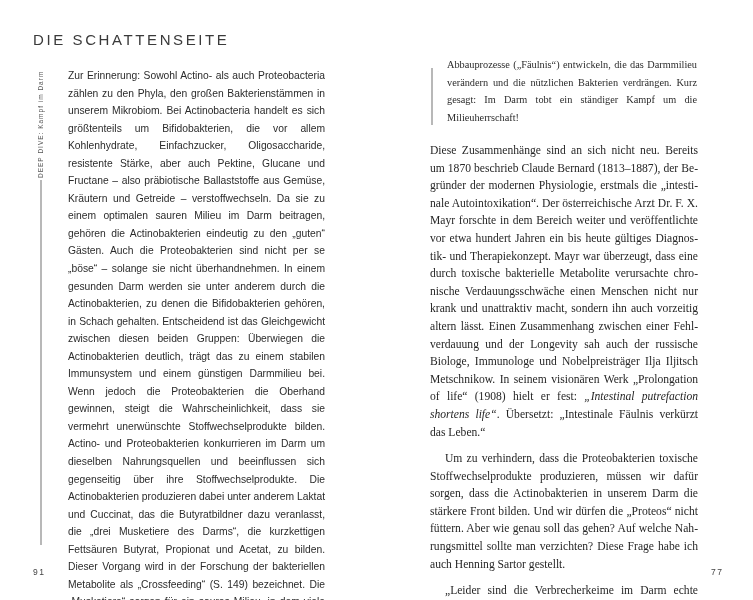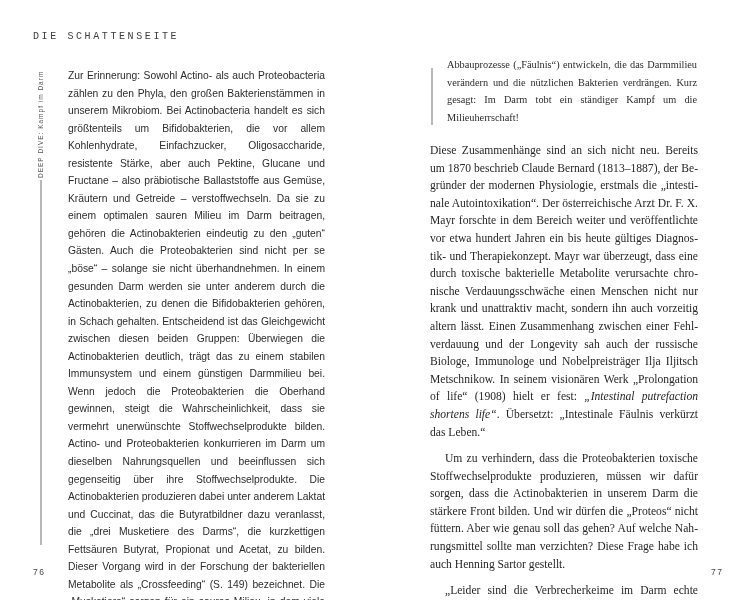--- a/index.html
+++ b/index.html
@@ -1,19 +1,19 @@
 <!DOCTYPE html>
 <html><head>
 <meta charset="utf-8">
 <style>
   html, body { margin: 0; padding: 0; background: #ffffff; }
   body { width: 753px; height: 600px; position: relative; overflow: hidden; color: #2a2a2a; }
   .running-head {
     position: absolute; left: 33px; top: 31px;
-    font-family: Liberation Mono, monospace; font-size: 10px; letter-spacing: 2.6px;
+    font-family: Liberation Sans, sans-serif; font-size: 15px; letter-spacing: 2.6px;
     color: #3a3a3a;
   }
   .side-label {
     position: absolute; left: 35px; top: 68px; width: 12px; height: 110px;
   }
   .side-label span {
     position: absolute; left: 0; top: 0;
     transform-origin: left top;
     transform: translate(2px, 110px) rotate(-90deg);
     font-family: "Liberation Sans", sans-serif; font-size: 6.5px; letter-spacing: 1px;
@@ -53,21 +53,21 @@
 </head>
 <body>
 
 <div>
   <div class="running-head">DIE SCHATTENSEITE</div>
   <div class="side-label">
     <span>DEEP DIVE: Kampf im Darm</span>
   </div>
   <div class="side-rule"></div>
   <div class="box-col">Zur Erinnerung: Sowohl Actino- als auch Proteobacteria zählen zu den Phyla, den großen Bakterienstämmen in unserem Mikrobiom. Bei Actinobacteria handelt es sich größtenteils um Bifidobakterien, die vor allem Kohlenhyd­rate, Einfachzucker, Oligosaccharide, resistente Stärke, aber auch Pektine, Glucane und Fructane – also präbioti­sche Ballaststoffe aus Gemüse, Kräutern und Getreide – verstoffwechseln. Da sie zu einem optimalen sauren Milieu im Darm beitragen, gehören die Actinobakterien eindeutig zu den „guten“ Gästen. Auch die Proteobakte­rien sind nicht per se „böse“ – solange sie nicht über­handnehmen. In einem gesunden Darm werden sie unter anderem durch die Actinobakterien, zu denen die Bifido­bakterien gehören, in Schach gehalten. Entscheidend ist das Gleichgewicht zwischen diesen beiden Gruppen: Überwiegen die Actinobakterien deutlich, trägt das zu einem stabilen Immunsystem und einem günstigen Darm­milieu bei. Wenn jedoch die Proteobakterien die Ober­hand gewinnen, steigt die Wahrscheinlichkeit, dass sie vermehrt unerwünschte Stoffwechselprodukte bilden. Actino- und Proteobakterien konkurrieren im Darm um dieselben Nahrungsquellen und beeinflussen sich gegen­seitig über ihre Stoffwechselprodukte. Die Actinobakte­rien produzieren dabei unter anderem Laktat und Cucci­nat, das die Butyratbildner dazu veranlasst, die „drei Musketiere des Darms“, die kurzkettigen Fettsäuren Butyrat, Propionat und Acetat, zu bilden. Dieser Vorgang wird in der Forschung der bakteriellen Metabolite als „Crossfeeding“ (S. 149) bezeichnet. Die „Musketiere“ sor­gen für ein saures Milieu, in dem viele Proteobakterien nur schwer gedeihen. Kommt es hingegen zu einem Anstieg der Proteobakterien, können sich vermehrt</div>
-  <div class="page-num pn-left">76</div>
+  <div class="page-num pn-left">91</div>
 </div>
 
 <div>
   <div class="box-rule"></div>
   <div class="box-cont">Abbauprozesse („Fäulnis“) entwickeln, die das Darm­milieu verändern und die nützlichen Bakterien verdrängen. Kurz gesagt: Im Darm tobt ein ständiger Kampf um die Milieuherrschaft!</div>
   <div class="body-col">
     <p><span>Diese Zusammenhänge sind an sich nicht neu. Bereits um 1870 beschrieb Claude Bernard (1813–1887), der Be­gründer der modernen Physiologie, erstmals die „intesti­nale Autointoxikation“. Der österreichische Arzt Dr. F. X. Mayr forschte in dem Bereich weiter und veröffentlichte vor etwa hundert Jahren ein bis heute gültiges Diagnos­tik- und Therapiekonzept. Mayr war überzeugt, dass eine durch toxische bakterielle Metabolite verursachte chro­nische Verdauungsschwäche einen Menschen nicht nur krank und unattraktiv macht, sondern ihn auch vorzeitig altern lässt. Einen Zusammenhang zwischen einer Fehl­verdauung und der Longevity sah auch der russische Biologe, Immunologe und Nobelpreisträger Ilja Iljitsch Metschnikow. In seinem visionären Werk „Prolongation of life“ (1908) hielt er fest: </span><em>„Intestinal putrefaction shortens life“</em><span>. Übersetzt: „Intestinale Fäulnis verkürzt das Leben.“</span></p>
     <p class="indent">Um zu verhindern, dass die Proteobakterien toxische Stoffwechselprodukte produzieren, müssen wir dafür sorgen, dass die Actinobakterien in unserem Darm die stärkere Front bilden. Und wir dürfen die „Proteos“ nicht füttern. Aber wie genau soll das gehen? Auf welche Nah­rungsmittel sollte man verzichten? Diese Frage habe ich auch Henning Sartor gestellt.</p>
     <p class="indent">„Leider sind die Verbrecherkeime im Darm echte Allesverwerter – sie können sich an fast allem bedienen. Was wir allerdings in den letzten Jahren gelernt haben: Ein Übermaß an Zucker kann das Gleichgewicht im</p>
   </div>

